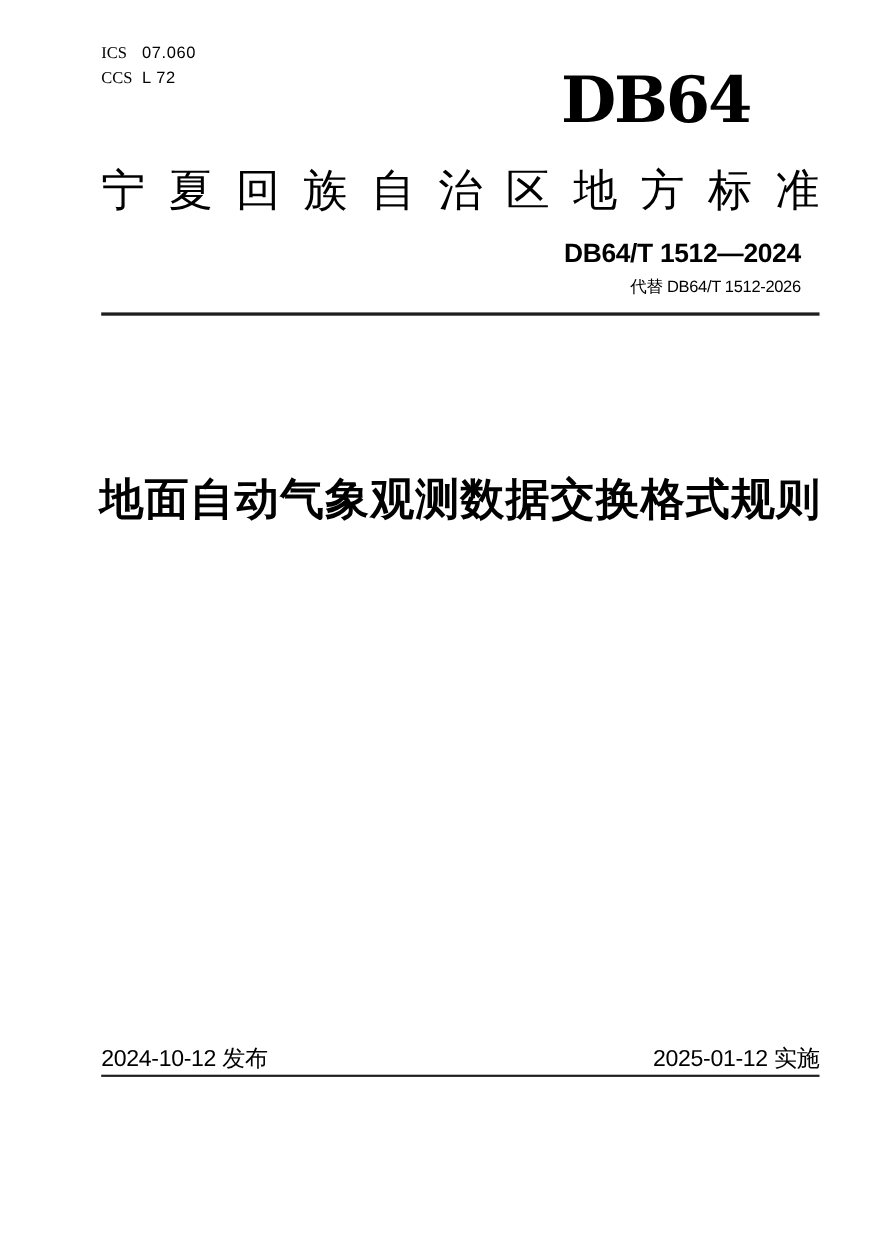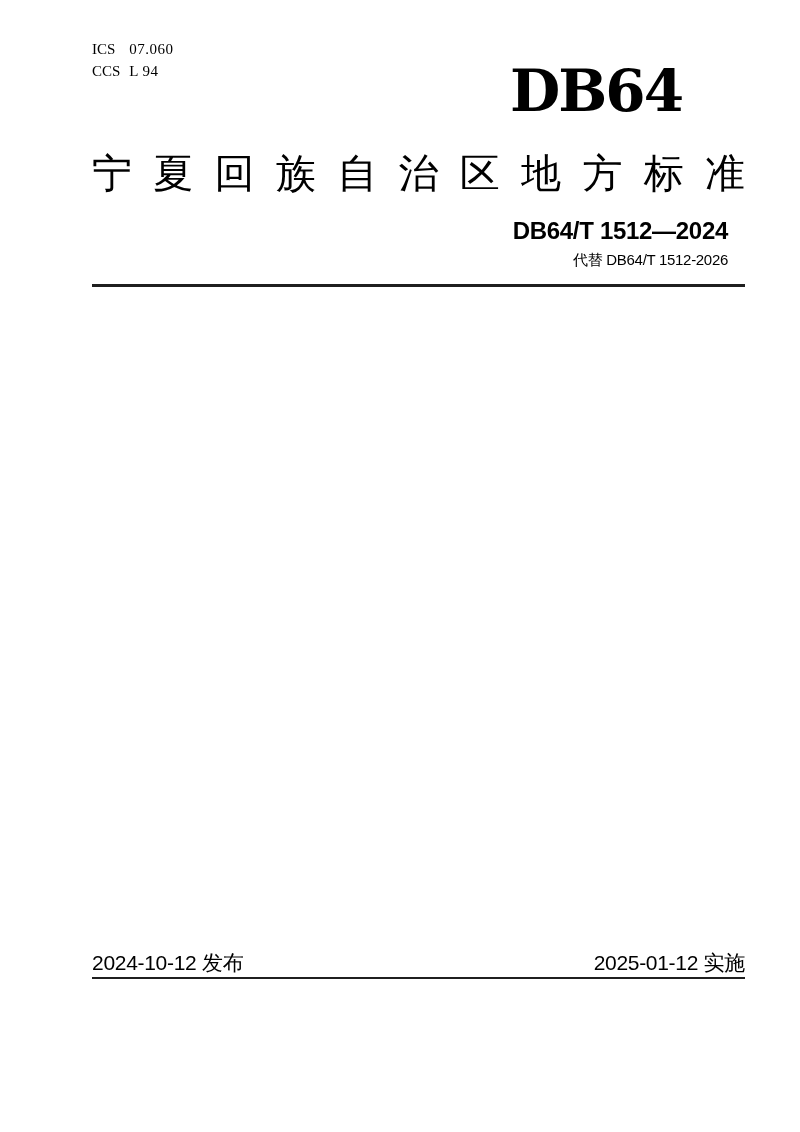--- a/index.html
+++ b/index.html
@@ -27,21 +27,21 @@
     top: 38px;
     font-size: 15px;
     line-height: 22px;
   }
   .cls-row { white-space: nowrap; }
   .cls-label {
     font-family: "Liberation Serif", serif;
     display: inline-block;
     min-width: 33px;
   }
-  .cls-value { letter-spacing: 0.5px; font-family: Liberation Serif, serif; }
+  .cls-value { letter-spacing: 0.5px; }
 
   
   .logo {
     position: absolute;
     right: 118px;
     top: 62px;
     font-family: "DejaVu Serif", serif;
     font-weight: bold;
     font-size: 58px;
     line-height: 1;
@@ -154,21 +154,21 @@
 
 <div class="page">
 
   <div class="classification">
     <div class="cls-row">
       <span class="cls-label">ICS</span>
       <span class="cls-value">07.060</span>
     </div>
     <div class="cls-row">
       <span class="cls-label">CCS</span>
-      <span class="cls-value">L 94</span>
+      <span class="cls-value">L 72</span>
     </div>
   </div>
 
   <div class="logo">DB64</div>
 
   <div class="standard-category">
       <span>宁</span>
       <span>夏</span>
       <span>回</span>
       <span>族</span>
@@ -181,20 +181,21 @@
       <span>准</span>
     </div>
 
   <div class="standard-number-block">
     <div class="standard-number">DB64/T 1512—2024</div>
     <div class="supersedes">代替 DB64/T 1512-2026</div>
   </div>
 
   <div class="rule-top"></div>
 
+  <div class="title-zh">地面自动气象观测数据交换格式规则</div>
 
   <div class="dates-row">
     <span>2024-10-12 发布</span>
     <span>2025-01-12 实施</span>
   </div>
 
   <div class="rule-bottom"></div>
 
 
 </div>

